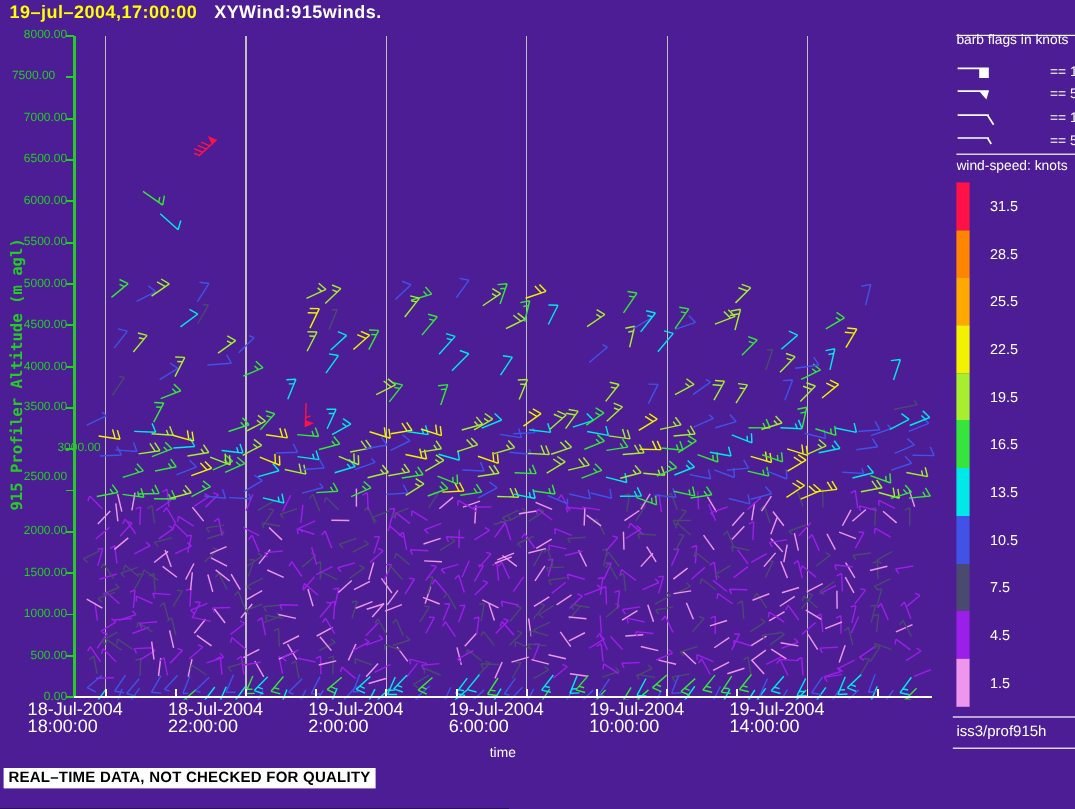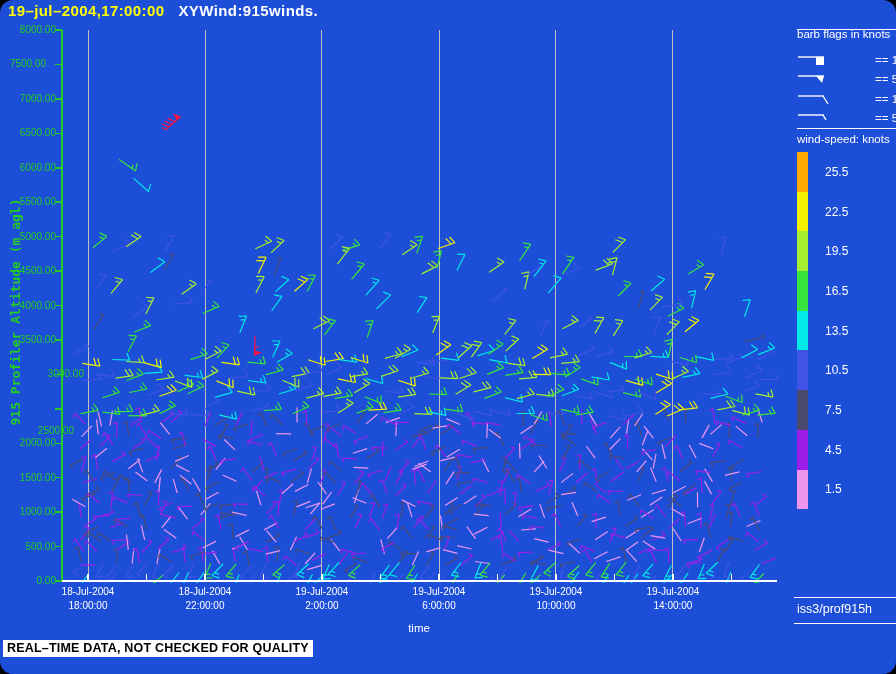--- a/index.html
+++ b/index.html
@@ -1,27 +1,27 @@
 <!DOCTYPE html>
 <html><head>
 <meta charset="utf-8">
 <style>
   html,body{margin:0;padding:0;background:#000;}
   body{width:896px;height:674px;overflow:hidden;position:relative;
        font-family:"Liberation Sans",sans-serif;-webkit-font-smoothing:none;}
-  .screen{position:absolute;inset:0;background:#1d4ed8;border-radius:13px;}
+  .screen{position:absolute;inset:0;background:#4c1d95;}
   .title{position:absolute;left:8px;top:2px;font-size:15px;font-weight:bold;letter-spacing:.4px;white-space:nowrap;}
   .title .ts{color:#ffff00;}
   .title .pn{color:#ffffff;margin-left:14px;}
   #plot-labels{position:absolute;inset:0;pointer-events:none;}
   .ytick-label{position:absolute;width:56px;text-align:right;font-size:10px;color:#25cc25;line-height:12px;}
   .yaxis-title{position:absolute;left:15px;top:312px;transform:translate(-50%,-50%) rotate(-90deg);
                white-space:nowrap;color:#25cc25;font-family:"DejaVu Sans Mono",monospace;
                font-weight:bold;font-size:13px;}
-  .xtick-label{position:absolute;width:130px;text-align:center;color:#fff;font-size:10px;line-height:13.5px;}
+  .xtick-label{position:absolute;width:130px;color:#fff;font-size:15px;line-height:13.5px;}
   .xaxis-title{position:absolute;color:#fff;font-size:11.5px;width:60px;text-align:center;}
   .banner{position:absolute;left:3px;top:640px;background:#ffffff;color:#000;
           font-size:12.5px;font-weight:bold;letter-spacing:.2px;padding:1px 4px 2px 4px;white-space:nowrap;}
   .panel{position:absolute;left:790px;top:0;width:106px;height:674px;color:#fff;font-size:11.5px;}
   .sep{position:absolute;background:#fff;height:1px;}
   .panel-title{position:absolute;left:7px;white-space:nowrap;overflow:hidden;width:99px;}
   .legend-rows{position:absolute;left:7px;top:50px;width:99px;}
   .legend-row{display:flex;align-items:center;height:19.5px;gap:40px;}
   .legend-row svg{margin-right:4px;flex:none;}
   .legend-row span{white-space:nowrap;}
@@ -941,21 +941,21 @@
     </svg>
 
   <div id="plot-labels">
     <div class="yaxis-title">915 Profiler Altitude (m agl)</div>
     <div class="xaxis-title" style="left:389px;top:622px;">time</div>
   <div class="ytick-label" style="left: 0px; top: 575px;">0.00</div>
       <div class="ytick-label" style="left: 0px; top: 540.562px;">500.00</div>
       <div class="ytick-label" style="left: 0px; top: 506.125px;">1000.00</div>
       <div class="ytick-label" style="left: 0px; top: 471.688px;">1500.00</div>
       <div class="ytick-label" style="left: 0px; top: 437.25px;">2000.00</div>
-      <div class="ytick-label" style="left: 0px; top: 425px; padding-left: 18px;">2500.00</div>
+      <div class="ytick-label" style="left: 0px; top: 392px;">2500.00</div>
       <div class="ytick-label" style="left: 0px; top: 368.375px; margin-left: 28px;">3000.00</div>
       <div class="ytick-label" style="left: 0px; top: 333.938px;">3500.00</div>
       <div class="ytick-label" style="left: 0px; top: 299.5px;">4000.00</div>
       <div class="ytick-label" style="left: 0px; top: 265.062px;">4500.00</div>
       <div class="ytick-label" style="left: 0px; top: 230.625px;">5000.00</div>
       <div class="ytick-label" style="left: 0px; top: 196.188px;">5500.00</div>
       <div class="ytick-label" style="left: 0px; top: 161.75px;">6000.00</div>
       <div class="ytick-label" style="left: 0px; top: 127.312px;">6500.00</div>
       <div class="ytick-label" style="left: 0px; top: 92.875px;">7000.00</div>
       <div class="ytick-label" style="left: 0px; top: 58.4375px; text-align: center;">7500.00</div>
@@ -1016,20 +1016,28 @@
             <line x1="1" y1="5" x2="27" y2="5" stroke="#fff" stroke-width="1.4"></line>
             <line x1="26" y1="5" x2="29" y2="10" stroke="#fff" stroke-width="1.4"></line>
           </svg>
           <span>== 5</span>
         </div>
       </div>
     <div class="sep" style="left:7px;top:128px;width:99px;"></div>
     <div class="panel-title" style="top:133px;">wind-speed: knots</div>
     <div class="colorbar">
         <div class="cb-row">
+          <div class="cb-swatch" style="background: rgb(255, 18, 69);"></div>
+          <span class="cb-label">31.5</span>
+        </div>
+        <div class="cb-row">
+          <div class="cb-swatch" style="background: rgb(255, 132, 0);"></div>
+          <span class="cb-label">28.5</span>
+        </div>
+        <div class="cb-row">
           <div class="cb-swatch" style="background: rgb(255, 168, 0);"></div>
           <span class="cb-label">25.5</span>
         </div>
         <div class="cb-row">
           <div class="cb-swatch" style="background: rgb(242, 242, 0);"></div>
           <span class="cb-label">22.5</span>
         </div>
         <div class="cb-row">
           <div class="cb-swatch" style="background: rgb(166, 238, 47);"></div>
           <span class="cb-label">19.5</span>

